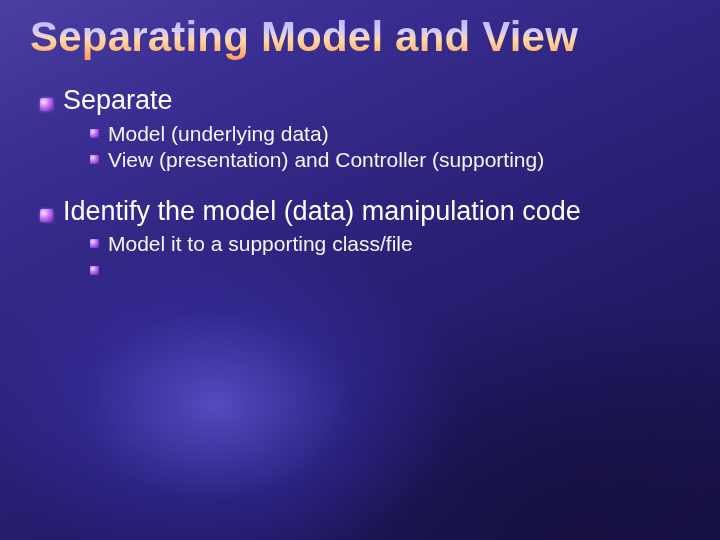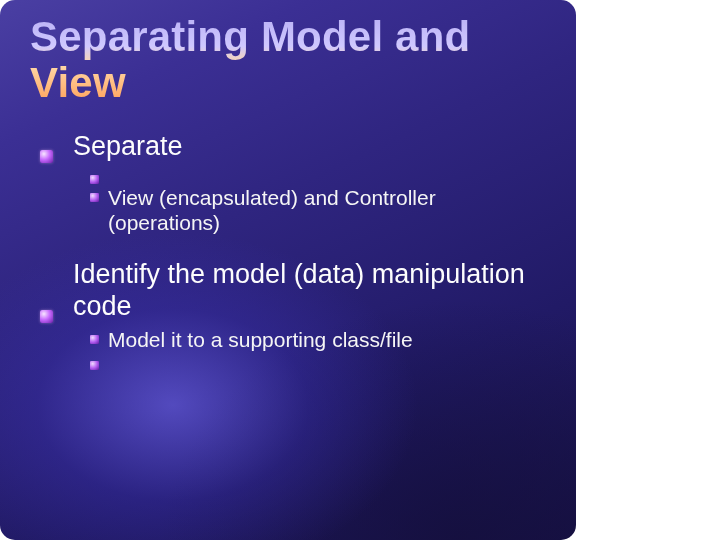--- a/index.html
+++ b/index.html
@@ -1,40 +1,39 @@
 <!DOCTYPE html>
 <html><head>
 <meta charset="utf-8">
 <style>
   html,body{margin:0;padding:0;width:720px;height:540px;overflow:hidden;font-family:Arial,Helvetica,sans-serif}
   .slide{
-    width:576px;height:540px;
+    width:720px;height:540px;
     background:
       radial-gradient(ellipse 340px 240px at 30% 75%, rgba(120,110,255,0.55) 0%, rgba(60,50,180,0.35) 40%, rgba(30,20,100,0) 72%),
       radial-gradient(ellipse 500px 400px at 80% 100%, rgba(20,15,60,0.8) 0%, rgba(20,15,60,0) 60%),
       linear-gradient(155deg,#4a3fa3 0%, #3b2f94 18%, #2f2580 40%, #211a66 70%, #171146 100%);
     position:relative;
     box-sizing:border-box;
     padding:14px 30px 30px 30px;
-    border-radius:15px;
   }
   .title{
     font-size:42px;
     font-weight:700;
     letter-spacing:0.2px;
     background:linear-gradient(180deg,#b9b0f5 0%, #cfc8ff 35%, #ffd9a8 55%, #ff9d55 100%);
     -webkit-background-clip:text;
     background-clip:text;
     color:transparent;
     margin:0 0 24px 0;
     line-height:1.1;
   }
   ul.top{list-style:none;margin:0;padding:0 0 0 10px}
   ul.top>li{margin-bottom:22px}
-  .l1-row{display:flex;align-items:flex-end;gap:20px}
+  .l1-row{display:flex;align-items:center;gap:10px}
   .bullet-l1{
     width:13px;height:13px;flex:0 0 13px;margin-top:9px;
     background:radial-gradient(circle at 30% 30%, #f7e6ff 0%, #c96bff 45%, #6b1fa8 100%);
     border-radius:2px;
     box-shadow:0 0 3px rgba(255,200,255,0.4);
   }
   .l1-text{color:#fdfdfd;font-size:27px;line-height:1.2}
   ul.sub{list-style:none;margin:4px 0 0 0;padding:0 0 0 50px}
   ul.sub>li{display:flex;align-items:flex-start;gap:9px;margin:1px 0}
   .bullet-l2{
@@ -53,24 +52,25 @@
   <ul class="top">
 
     <li>
       <div class="l1-row">
         <span class="bullet-l1"></span>
         <span class="l1-text">Separate</span>
       </div>
       <ul class="sub">
         <li>
           <span class="bullet-l2"></span>
+          <span class="l2-text">Model (underlying data)</span>
         </li>
         <li>
           <span class="bullet-l2"></span>
-          <span class="l2-text">View (encapsulated) and Controller (operations)</span>
+          <span class="l2-text">View (presentation) and Controller (supporting)</span>
         </li>
       </ul>
     </li>
 
     <li>
       <div class="l1-row">
         <span class="bullet-l1"></span>
         <span class="l1-text">Identify the model (data) manipulation code</span>
       </div>
       <ul class="sub">

